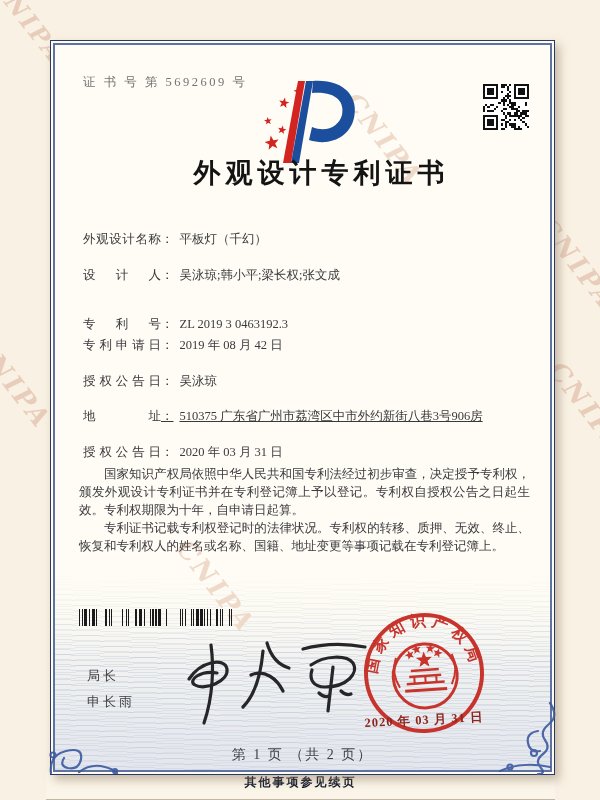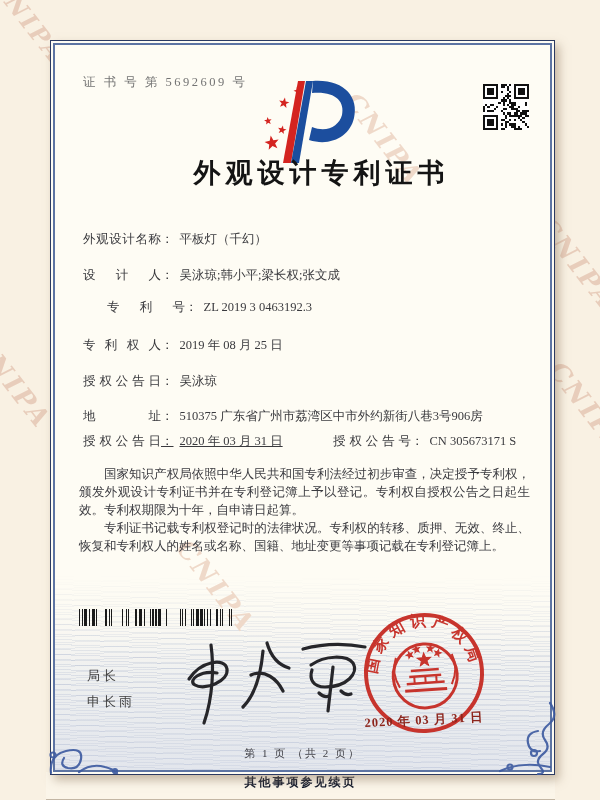--- a/index.html
+++ b/index.html
@@ -35,21 +35,21 @@
       color:#3b3b40;text-align:justify;}
   .paras p{margin:0;text-indent:2em;}
   .barcode{position:absolute;left:28px;top:568px;width:157px;height:17px;}
   .signer{position:absolute;left:36px;top:622px;font-size:13px;letter-spacing:3px;color:#404040;line-height:26px;}
   .sig{position:absolute;left:120px;top:598px;width:210px;height:92px;}
   .seal{position:absolute;left:310px;top:569px;width:126px;height:126px;transform:rotate(-4deg);opacity:.93;}
   .seal-date{position:absolute;left:312px;top:671px;width:122px;text-align:center;font-size:12.5px;
       color:#8d251c;letter-spacing:1px;transform:rotate(-3deg);z-index:6;font-weight:bold;}
   .orn-bl{position:absolute;left:-6px;top:690px;width:76px;height:45px;}
   .orn-br{position:absolute;left:447px;top:660px;width:60px;height:74px;}
-  .footer{position:absolute;left:0;right:0;top:705px;text-align:center;font-size:11px;
+  .footer{position:absolute;left:0;right:0;top:705px;text-align:center;font-size:14px;
       letter-spacing:2px;color:#3f3f45;}
 </style>
 </head>
 <body>
 
 <div class="scene">
 
   <span class="wm" style="left:28px;top:20px;font-size:24px;">CNIPA</span>
   <span class="wm" style="left:577px;top:263px;font-size:26px;">CNIPA</span>
   <span class="wm" style="left:12px;top:382px;font-size:26px;">CNIPA</span>
@@ -193,37 +193,34 @@
       </svg>
 
       <div class="title">外观设计专利证书</div>
 
       <div class="f-row" style="top:190px;">
         <span class="flabel">外观设计名称</span><span>：</span><span class="fval">平板灯（千幻）</span>
       </div>
       <div class="f-row" style="top:226px;">
         <span class="flabel">设计人</span><span>：</span><span class="fval">吴泳琼;韩小平;梁长权;张文成</span>
       </div>
-      <div class="f-row" style="top:258px;margin-left:24px;">
+      <div class="f-row" style="top:275px;">
         <span class="flabel">专利号</span><span>：</span><span class="fval">ZL 2019 3 0463192.3</span>
       </div>
       <div class="f-row" style="top:296px;">
-        <span class="flabel">专利权人</span><span>：</span><span class="fval">2019 年 08 月 25 日</span>
+        <span class="flabel">专利申请日</span><span>：</span><span class="fval">2019 年 08 月 42 日</span>
       </div>
       <div class="f-row" style="top:332px;">
         <span class="flabel">授权公告日</span><span>：</span><span class="fval">吴泳琼</span>
       </div>
-      <div class="f-row" style="top:367px;">
+      <div class="f-row" style="top:367px;text-decoration:underline;">
         <span class="flabel">地址</span><span>：</span><span class="fval">510375 广东省广州市荔湾区中市外约新街八巷3号906房</span>
       </div>
-      <div class="f-row" style="top:392px;text-decoration:underline;">
+      <div class="f-row" style="top:403px;">
         <span class="flabel">授权公告日</span><span>：</span><span class="fval">2020 年 03 月 31 日</span>
-        <span class="pair2">
-          <span class="flabel">授权公告号</span><span>：</span><span class="fval">CN 305673171 S</span>
-        </span>
       </div>
 
       <div class="paras">
         <p>国家知识产权局依照中华人民共和国专利法经过初步审查，决定授予专利权，颁发外观设计专利证书并在专利登记簿上予以登记。专利权自授权公告之日起生效。专利权期限为十年，自申请日起算。</p>
         <p>专利证书记载专利权登记时的法律状况。专利权的转移、质押、无效、终止、恢复和专利权人的姓名或名称、国籍、地址变更等事项记载在专利登记簿上。</p>
       </div>
 
       <svg class="barcode" viewBox="0 0 157 17" preserveAspectRatio="none">
         <g fill="#1a1a1a">
             <rect x="0" y="0" width="1" height="17"></rect>

